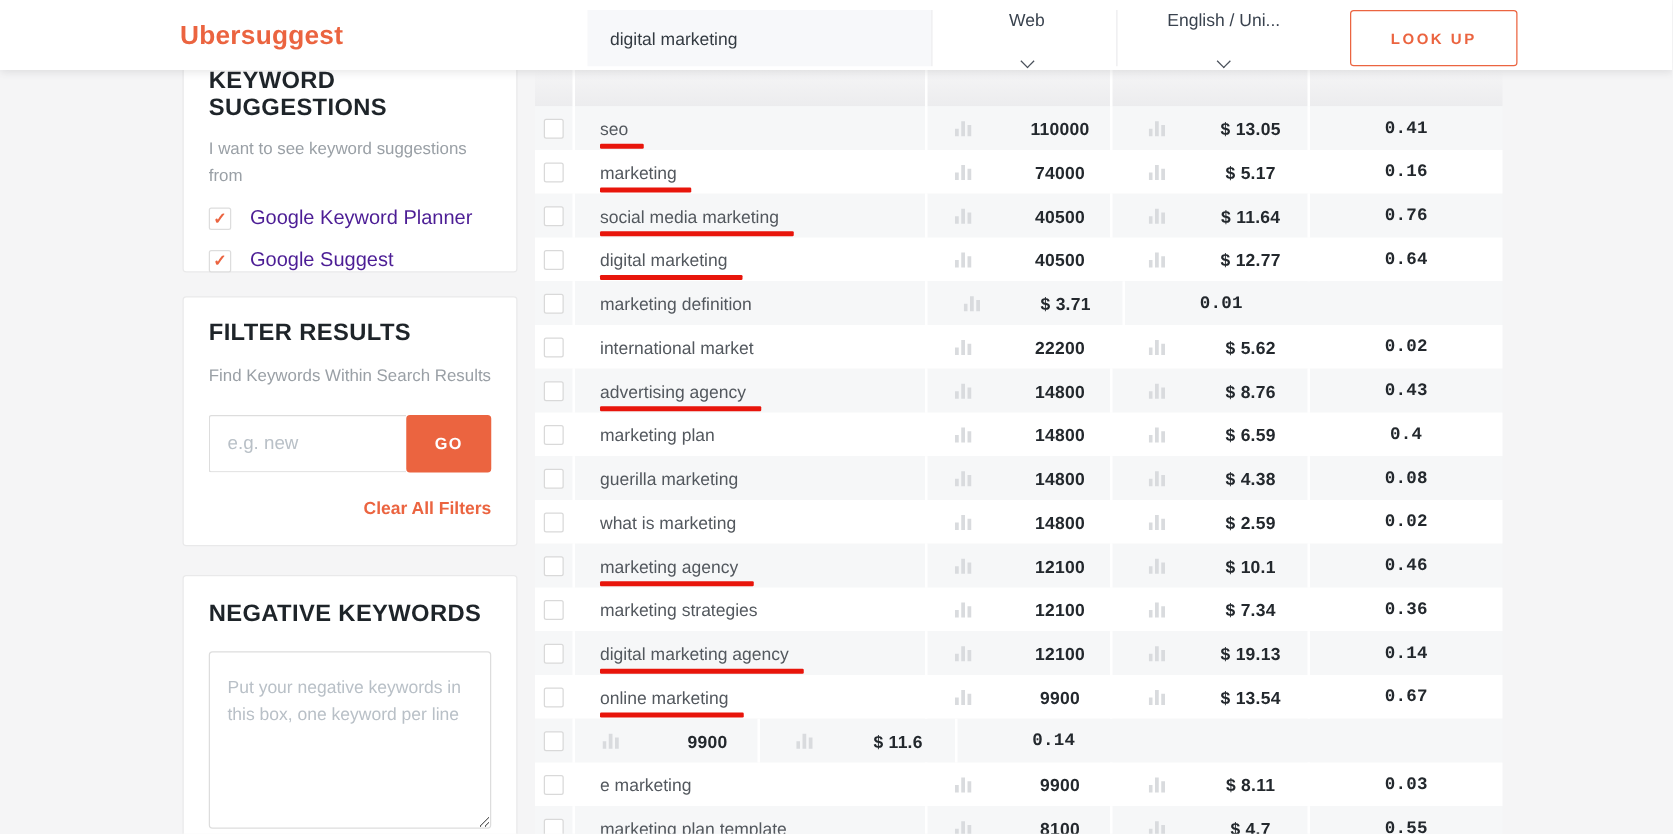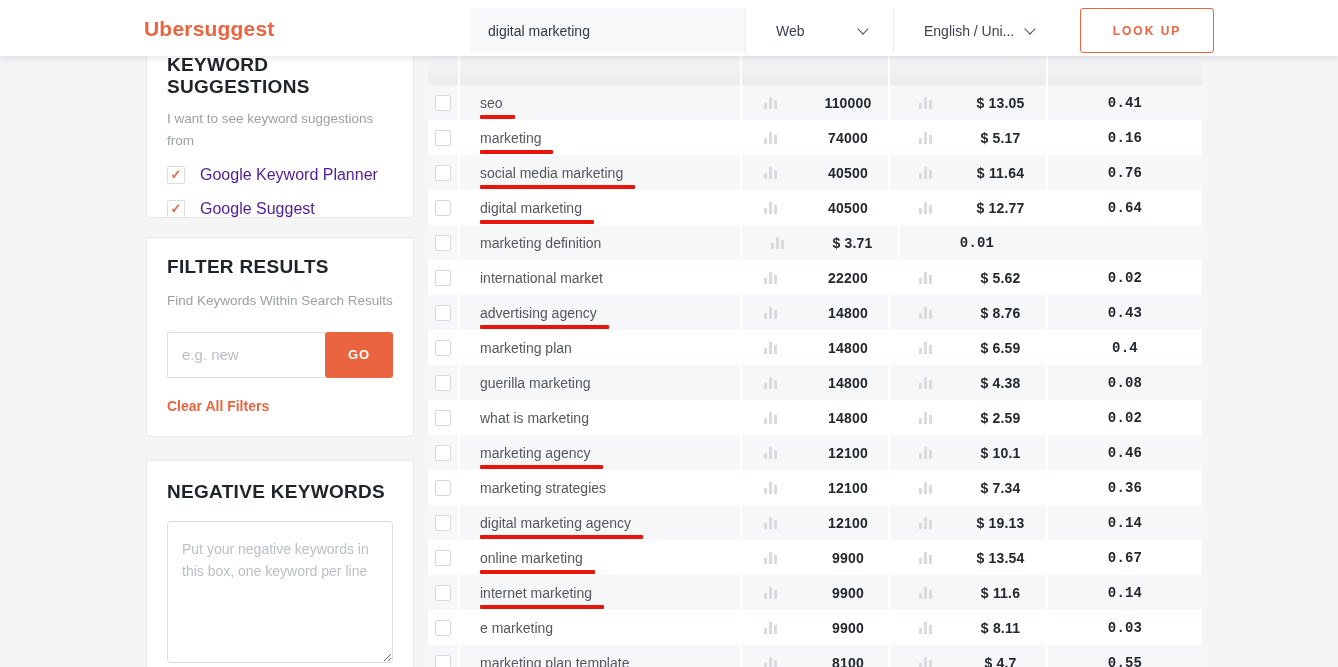--- a/index.html
+++ b/index.html
@@ -34,21 +34,21 @@
   }
   .search-box input{
     width:100%;height:100%;border:none;background:transparent;outline:none;
     padding-left:18px;font-size:14px;color:#333a41;
     font-family:"Liberation Sans",sans-serif;
   }
   .hdr-select{
     position:absolute;top:8px;height:45px;background:#fff;
     border-left:1px solid #ececee;
     display:flex;align-items:center;justify-content:space-between;
-    padding:0 26px 0 30px;cursor:pointer;
+    padding:0 26px 0 30px;cursor:pointer;flex-direction:column;
   }
   .hdr-select.web{left:745px;width:148px;}
   .hdr-select.lang{left:893px;width:167px;}
   .hdr-select .lbl{font-size:14px;color:#39424e;}
   .chev{
     width:8px;height:8px;
     border-right:1.6px solid #49505a;border-bottom:1.6px solid #49505a;
     transform:rotate(45deg);margin-top:-4px;
   }
   .lookup-btn{
@@ -89,21 +89,21 @@
     padding-left:14px;font-size:15px;color:#333;outline:none;
     font-family:"Liberation Sans",sans-serif;
   }
   .filter-group input::placeholder,.nk-textarea::placeholder{color:#b9c0c7;}
   .go-btn{
     width:68px;background:var(--accent);color:#fff;border:none;border-radius:3px;
     font-weight:700;font-size:13px;letter-spacing:1px;cursor:pointer;
     font-family:"Liberation Sans",sans-serif;
   }
   .clear-filters{
-    display:block;margin-top:20px;
+    display:block;text-align:right;margin-top:20px;
     color:var(--accent);font-weight:700;font-size:14px;cursor:pointer;
     text-decoration:none;
   }
   .nk-textarea{
     width:100%;height:142px;border:1px solid #ddd;border-radius:3px;
     padding:16px 14px;font-size:14px;color:#333;line-height:1.6;outline:none;
     resize:both;font-family:"Liberation Sans",sans-serif;
   }
   
   .kw-table{position:absolute;left:428px;top:56px;width:774px;}
@@ -642,23 +642,20 @@
     </div>
     <div class="c-comp">
       <span class="val">0.67</span>
     </div>
   </div>
 
   <div class="trow">
     <div class="c-check">
       <span class="row-cb"></span>
     </div>
-    <div class="c-kw">
-      <span class="kw underlined">internet marketing</span>
-    </div>
     <div class="c-vol">
       <span class="bars">
         <svg width="14" height="15" viewBox="0 0 14 15">
               <rect x="0" y="8" width="3" height="6" fill="#d9dbde"></rect>
               <rect x="5" y="2" width="3" height="12" fill="#d9dbde"></rect>
               <rect x="10" y="5" width="3" height="9" fill="#d9dbde"></rect>
             </svg>
       </span>
       <span class="val">9900</span>
     </div>

